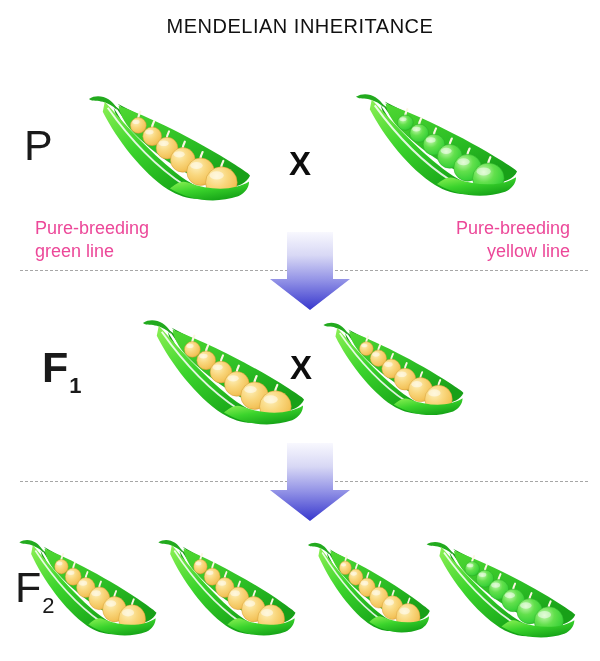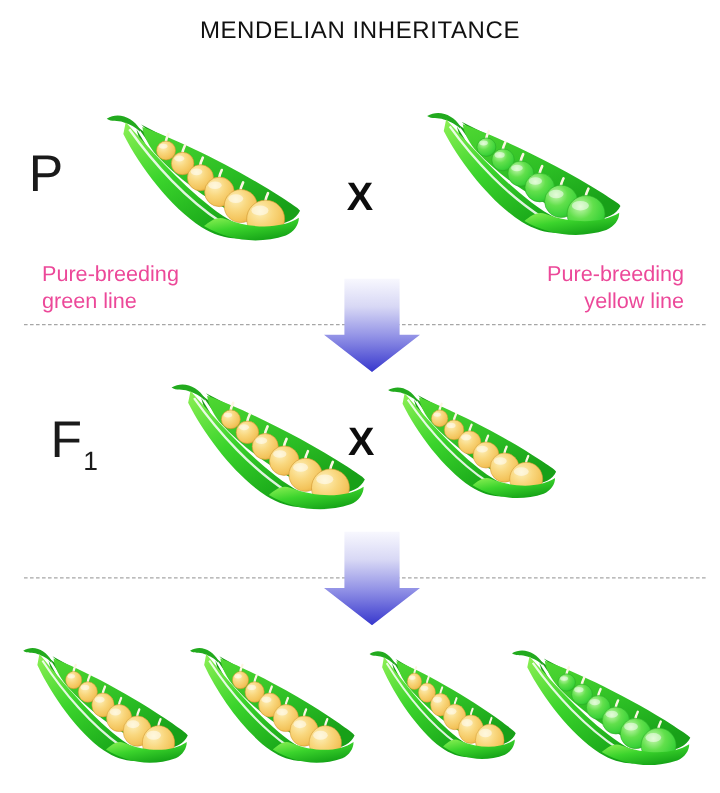--- a/index.html
+++ b/index.html
@@ -156,21 +156,21 @@
       <linearGradient id="ag1" x1="0" y1="0" x2="0" y2="1">
         <stop offset="0" stop-color="#f8f8fe"></stop>
           <stop offset="0.3" stop-color="#d8d8f5"></stop>
         <stop offset="0.62" stop-color="#9292e6"></stop>
           <stop offset="1" stop-color="#3737cd"></stop>
       </linearGradient>
     </defs>
     <polygon points="17,0 63,0 63,47 80,47 40,78 0,47 17,47" fill="url(#ag1)"></polygon>
   </svg>
 
-  <div class="gen-label" style="left:42px;top:346px;"><span>F</span><span class="gen-sub">1</span></div>
+  <div class="gen-label" style="left:42px;top:346px;font-weight:bold;"><span>F</span><span class="gen-sub">1</span></div>
 
   <div class="pod" style="left:139px;top:316px;width:168px;height:123px;">
       <svg viewBox="0 0 170 125" preserveAspectRatio="none">
         <defs>
           <radialGradient id="pea2" cx="0.35" cy="0.3" r="0.85">
             <stop offset="0" stop-color="#fdf0bb"></stop>
             <stop offset="0.4" stop-color="#f9d77e"></stop>
             <stop offset="0.75" stop-color="#f3c35a"></stop>
             <stop offset="1" stop-color="#e3a13a"></stop>
           </radialGradient>
@@ -272,20 +272,21 @@
       <linearGradient id="ag2" x1="0" y1="0" x2="0" y2="1">
         <stop offset="0" stop-color="#f8f8fe"></stop>
           <stop offset="0.3" stop-color="#d8d8f5"></stop>
         <stop offset="0.62" stop-color="#9292e6"></stop>
           <stop offset="1" stop-color="#3737cd"></stop>
       </linearGradient>
     </defs>
     <polygon points="17,0 63,0 63,47 80,47 40,78 0,47 17,47" fill="url(#ag2)"></polygon>
   </svg>
 
+  <div class="gen-label" style="left:15px;top:566px;"><span>F</span><span class="gen-sub">2</span></div>
 
   <div class="pod" style="left:16px;top:536px;width:143px;height:113px;">
       <svg viewBox="0 0 170 125" preserveAspectRatio="none">
         <defs>
           <radialGradient id="pea4" cx="0.35" cy="0.3" r="0.85">
             <stop offset="0" stop-color="#fdf0bb"></stop>
             <stop offset="0.4" stop-color="#f9d77e"></stop>
             <stop offset="0.75" stop-color="#f3c35a"></stop>
             <stop offset="1" stop-color="#e3a13a"></stop>
           </radialGradient>

